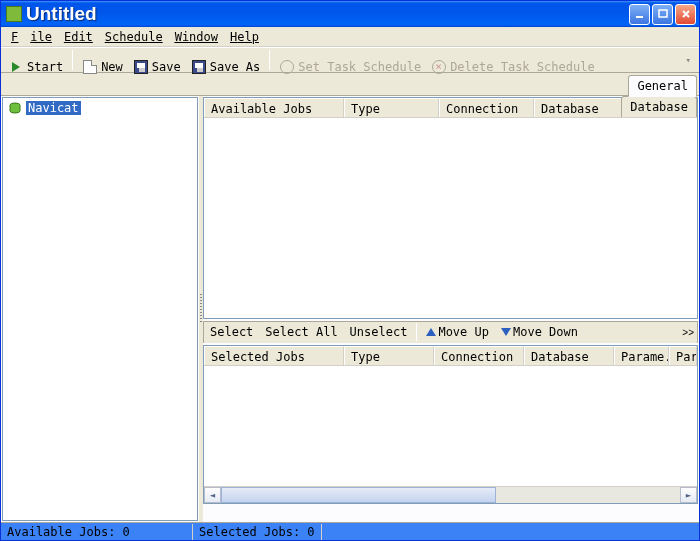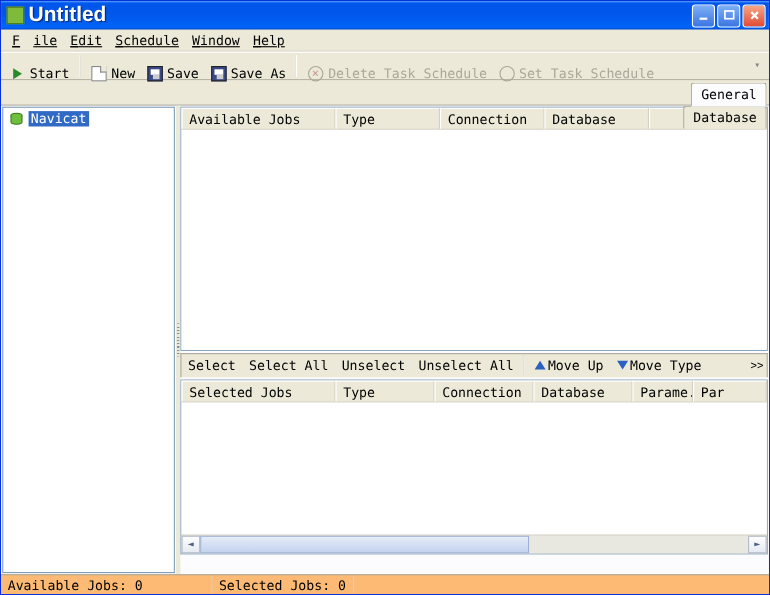--- a/index.html
+++ b/index.html
@@ -25,21 +25,21 @@
 .toolbar .tbtn.disabled { color: #aca899; }
 .toolbar .sep { width: 1px; height: 20px; background: #aca899; border-right: 1px solid #fff; margin: 0 2px; }
 .toolbar .icon { width: 16px; height: 16px; display: inline-flex; align-items: center; justify-content: center; }
 .toolbar .chev { margin-left: auto; color: #888; padding: 0 4px; font-size: 9px; }
 
 .tabbar { height: 22px; display: flex; align-items: flex-end; padding: 2px 2px 0 2px; background: #ece9d8; flex-direction: column; }
 .tab { padding: 3px 8px 3px 8px; border: 1px solid #aca899; border-bottom: none; background: #ece9d8; margin-right: 0px; border-radius: 3px 3px 0 0; position: relative; }
 .tab.active { background: #fcfcfe; border-bottom: 1px solid #fcfcfe; margin-bottom: -1px; z-index: 2; }
 
 .client { flex: 1; display: flex; border-top: 1px solid #aca899; background: #fcfcfe; min-height: 0; }
-.tree { width: 157px; background: #fff; border: 1px solid #7f9db9; margin: 1px; overflow: auto; }
+.tree { width: 196px; background: #fff; border: 1px solid #7f9db9; margin: 1px; overflow: auto; }
 .tree .node { display: flex; align-items: center; padding: 2px 4px; }
 .tree .node .nicon { width: 16px; height: 16px; margin-right: 3px; display:inline-flex; align-items:center; justify-content:center; }
 .tree .node .label { background: #316ac5; color: #fff; padding: 0 2px; }
 
 .splitter { width: 4px; background: #ece9d8; cursor: ew-resize; display:flex; align-items:center; justify-content:center; }
 .splitter .grip { width:2px; height:30px; background: repeating-linear-gradient(#888 0 1px, transparent 1px 3px); }
 
 .right { flex: 1; display: flex; flex-direction: column; margin: 1px 1px 18px 0; min-width: 0; }
 
 .pane { border: 1px solid #7f9db9; background: #fff; display: flex; flex-direction: column; min-height: 0; }
@@ -53,21 +53,21 @@
 .midbar { height: 22px; background: #ece9d8; display: flex; align-items: center; border: 1px solid #aca899; border-bottom: none; padding: 0 3px; gap: 6px; margin-top: 2px; }
 .midbar .mbtn { padding: 0 3px; display: flex; align-items: center; gap: 2px; }
 .midbar .msep { width: 1px; height: 18px; background: #aca899; border-right: 1px solid #fff; }
 .midbar .dbl { margin-left: auto; font-family: Arial; font-size: 10px; }
 
 .hscroll { height: 17px; background: #ece9d8; border-top: 1px solid #d4d0c8; display: flex; }
 .hscroll .arrow { width: 17px; background: linear-gradient(#fdfdfd,#e6eaf4); border: 1px solid #b6bccc; display: flex; align-items: center; justify-content: center; font-size: 9px; color: #4d6185; }
 .hscroll .track { flex: 1; background: #e8e8e0; position: relative; }
 .hscroll .thumb { position: absolute; left: 0; top: 0; bottom: 0; width: 60%; background: linear-gradient(#e6ecf7,#c4d3ef); border: 1px solid #9db2d6; }
 
-.status { height: 18px; background: #fdba74; border-top: 1px solid #aca899; display: flex; align-items: center; }
+.status { height: 18px; background: #3b82f6; border-top: 1px solid #aca899; display: flex; align-items: center; }
 .status .cell { padding: 1px 6px; border-right: 1px solid #d4d0c8; }
 .status .cell:first-child { width: 192px; }
 
 .ic-play { width:0;height:0;border-left:8px solid #2a8a2a;border-top:5px solid transparent;border-bottom:5px solid transparent; }
 .ic-new { width:14px;height:14px;background:#fff;border:1px solid #888;position:relative; }
 .ic-new::after{content:"";position:absolute;right:-1px;top:-1px;width:5px;height:5px;background:#ece9d8;border-left:1px solid #888;border-bottom:1px solid #888;}
 .ic-save { width:14px;height:14px;background:#3a4a8a;border:1px solid #222;position:relative; }
 .ic-save::before{content:"";position:absolute;left:2px;top:2px;right:2px;height:5px;background:#fff;}
 .ic-save::after{content:"";position:absolute;left:4px;bottom:1px;width:6px;height:4px;background:#ccc;}
 .ic-clock{width:14px;height:14px;border:1px solid #aca899;border-radius:50%;position:relative;}
@@ -132,29 +132,29 @@
       </div>
     <div class="tbtn">
         <span class="icon">
           <span class="ic-save"></span>
         </span>
         <span>Save As</span>
       </div>
     <div class="sep"></div>
     <div class="tbtn disabled">
         <span class="icon">
+          <span class="ic-clock"></span>
+        </span>
+        <span>Set Task Schedule</span>
+      </div>
+    <div class="tbtn disabled">
+        <span class="icon">
           <span class="ic-del"></span>
         </span>
         <span>Delete Task Schedule</span>
-      </div>
-    <div class="tbtn disabled">
-        <span class="icon">
-          <span class="ic-clock"></span>
-        </span>
-        <span>Set Task Schedule</span>
       </div>
     <div class="chev">▾</div>
   </div>
 
   <div class="tabbar">
     <div class="tab active">General</div>
     <div class="tab">Database</div>
   </div>
 
   <div class="client">
@@ -181,29 +181,28 @@
           <div class="col" style="width:95px">Database</div>
           <div class="col" style="flex:1"></div>
         </div>
         <div class="body"></div>
       </div>
 
       <div class="midbar">
         <div class="mbtn">Select</div>
         <div class="mbtn">Select All</div>
         <div class="mbtn">Unselect</div>
-        <div class="mbtn">Unselect All</div>
         <div class="msep"></div>
         <div class="mbtn">
             <span class="ic-up"></span>
             <span>Move Up</span>
           </div>
         <div class="mbtn">
             <span class="ic-down"></span>
-            <span>Move Type</span>
+            <span>Move Down</span>
           </div>
         <div class="dbl">&gt;&gt;</div>
       </div>
 
       <div class="pane bot">
         <div class="colhead">
           <div class="col" style="width:140px">Selected Jobs</div>
           <div class="col" style="width:90px">Type</div>
           <div class="col" style="width:90px">Connection</div>
           <div class="col" style="width:90px">Database</div>

